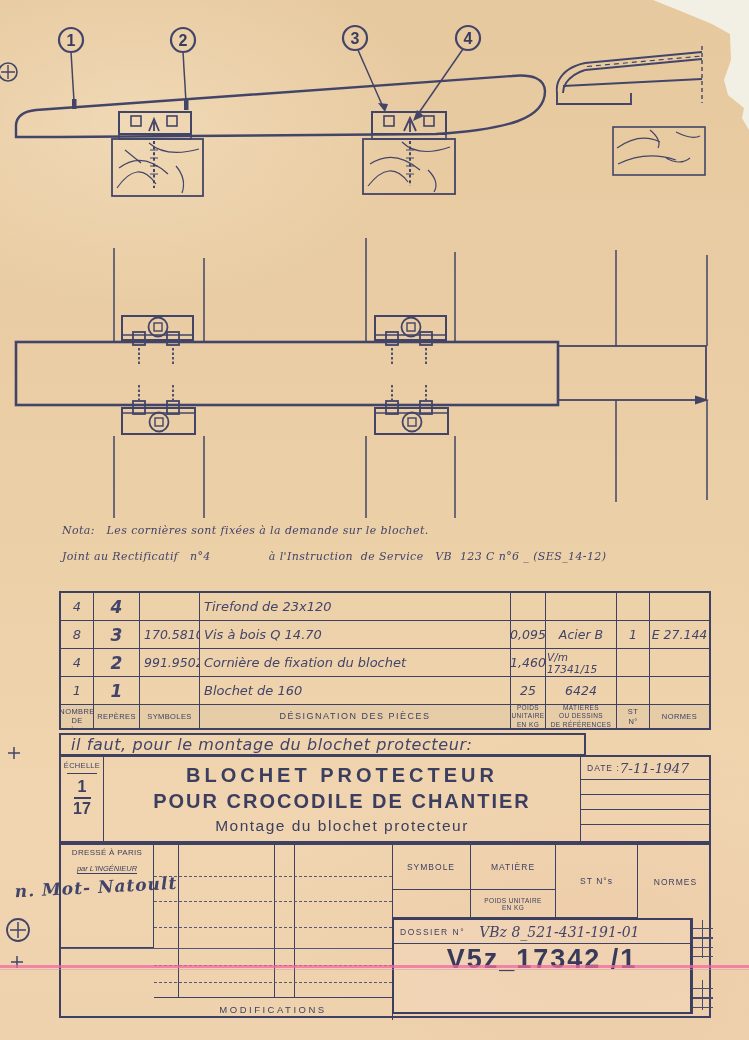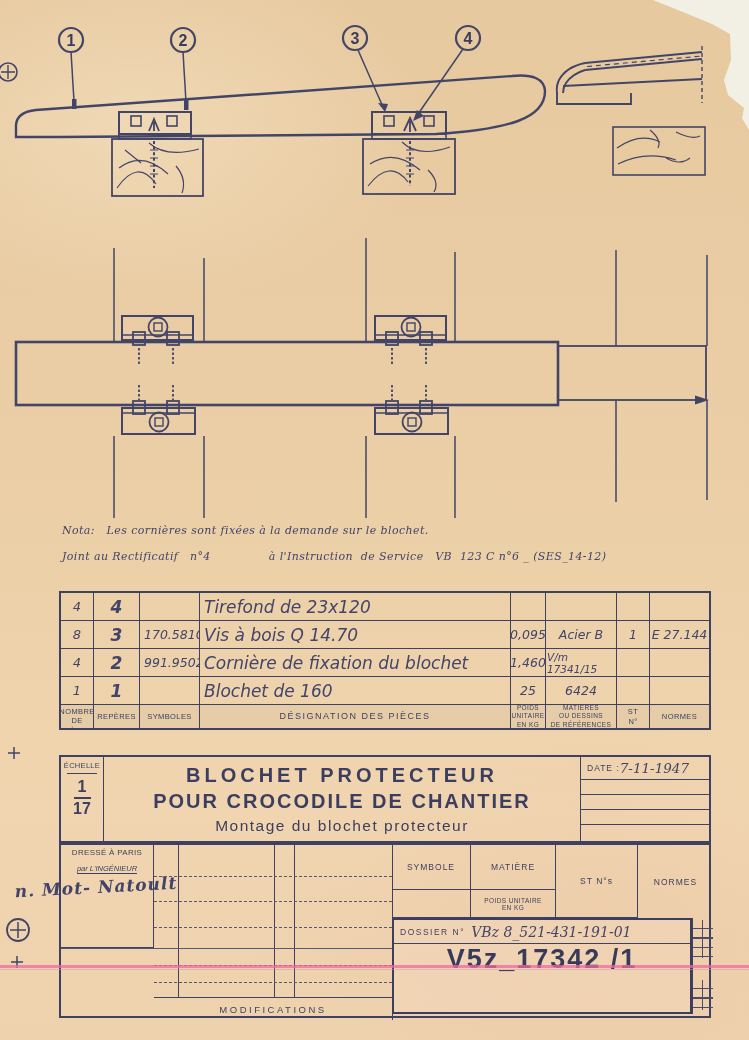--- a/index.html
+++ b/index.html
@@ -41,21 +41,21 @@
   }
   #parts-table .c { border-right:1.5px solid #3e4161; border-bottom:1.5px solid #3e4161;
     display:flex; align-items:center; padding:0 4px; overflow:hidden; }
   #parts-table .c:nth-child(8n) { border-right:none; }
   #parts-table .hdr { border-bottom:none; background:rgba(80,70,50,.05);
     font-size:7.5px; letter-spacing:.4px; color:#3e4161; justify-content:center; text-align:center;
     flex-direction:column; line-height:1.25; padding:2px 1px; }
   .cell-nb { justify-content:center; font-size:13px; }
   .cell-rep { justify-content:center; font-size:17px; font-weight:bold; }
   .cell-sym { font-size:12.5px; }
-  .cell-des { font-size:17px; }
+  .cell-des { font-size:13px; }
   .cell-num { justify-content:center; font-size:12.5px; padding:0 1px !important; }
   .hdr-tall { justify-content:space-between !important; }
 
   
   #statement-box { left:59px; top:733px; width:527px; height:23px; border:2px solid #3e4161;
     display:flex; align-items:center; padding-left:10px; font-size:16px; letter-spacing:.6px; }
 
   
   #title-block { left:59px; top:755px; width:652px; height:88px; border:2px solid #3e4161; }
   #echelle-cell { position:absolute; left:0; top:0; width:43px; height:84px;
@@ -88,21 +88,21 @@
   #mods-label { position:absolute; left:93px; top:152px; width:238px; height:23px; border-top:1.6px solid #3e4161;
     display:flex; align-items:center; justify-content:center; font-size:9.5px; letter-spacing:2.5px; color:#3e4161; }
   .hcell { position:absolute; border-left:1.5px solid #3e4161; border-bottom:1.5px solid #3e4161;
     display:flex; flex-direction:column; align-items:center; justify-content:center;
     font-size:8.5px; letter-spacing:1px; color:#3e4161; text-align:center; }
   #sncf-box { position:absolute; left:331px; top:73px; width:300px; height:96px; border:2.5px solid #3c3e60; background:rgba(255,250,235,.12); }
   #sncf-name { height:37px; border-bottom:1.5px solid #3e4161; display:flex; flex-direction:column;
     align-items:center; justify-content:center; color:#3c3e60; }
   #sncf-name .s1 { font-size:11px; letter-spacing:2.5px; }
   #sncf-name .s2 { font-size:11.5px; letter-spacing:1px; }
-  #dossier-row { height:24px; border-bottom:1.5px solid #3e4161; display:flex; align-items:center; padding-left:6px; gap:6px; }
+  #dossier-row { height:24px; border-bottom:1.5px solid #3e4161; display:flex; align-items:center; padding-left:6px; gap:14px; }
   #dossier-row .dl { font-size:8.5px; letter-spacing:1.5px; color:#3e4161; }
   #dossier-row .dv { font-size:14px; font-weight:normal; }
   #dwg-number { height:31px; display:flex; align-items:center; justify-content:center;
     font-size:27px; font-weight:bold; letter-spacing:2px; color:#383a5c; }
   #folio-strip { position:absolute; left:631px; top:73px; width:21px; height:96px; border-left:1.6px solid #3e4161; }
   .folio-grid { position:absolute; left:0; width:100%; background:
       repeating-linear-gradient(to bottom, transparent 0 8px, #4a4c6e 8px 9.3px); }
   .folio-grid:before { content:""; position:absolute; left:9px; top:0; bottom:0; border-left:1.2px solid #4a4c6e; }
 
   
@@ -322,20 +322,23 @@
     </div>
     <div class="c hdr">
       <span>ST</span>
       <span>N°</span>
     </div>
     <div class="c hdr">
         <span>NORMES</span>
       </div>
   </div>
 
+  <div id="statement-box" class="abs hand2">
+    <span>il faut, pour le montage du blochet protecteur:</span>
+  </div>
 
   <div id="title-block" class="abs">
     <div id="echelle-cell">
       <div class="lbl">ÉCHELLE</div>
       <div class="rule"></div>
       <div class="num">1</div>
       <div class="bar"></div>
       <div class="num">17</div>
     </div>
     <div id="title-center">

